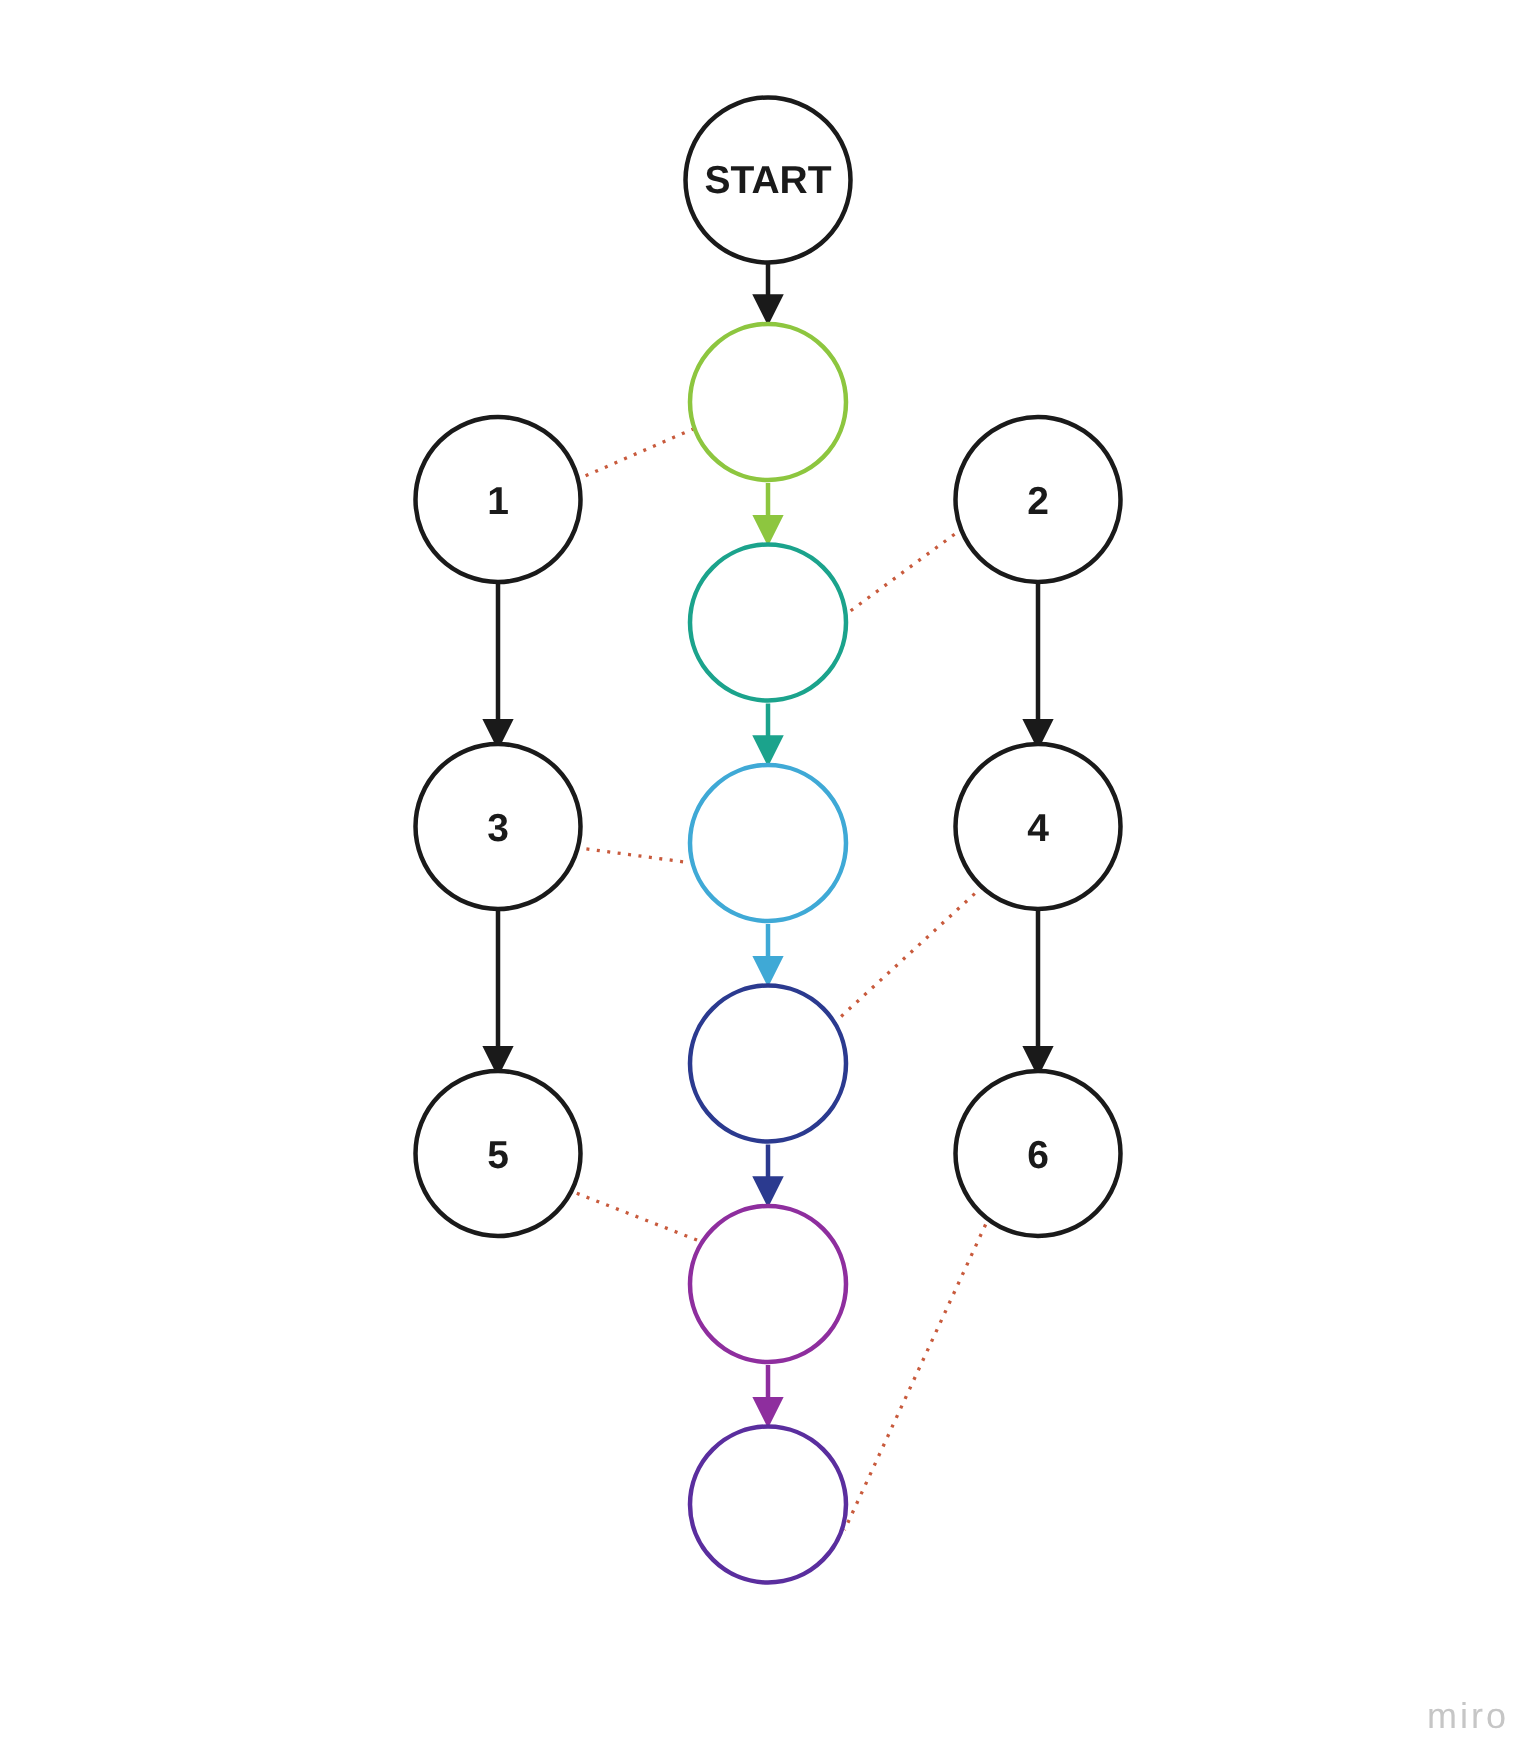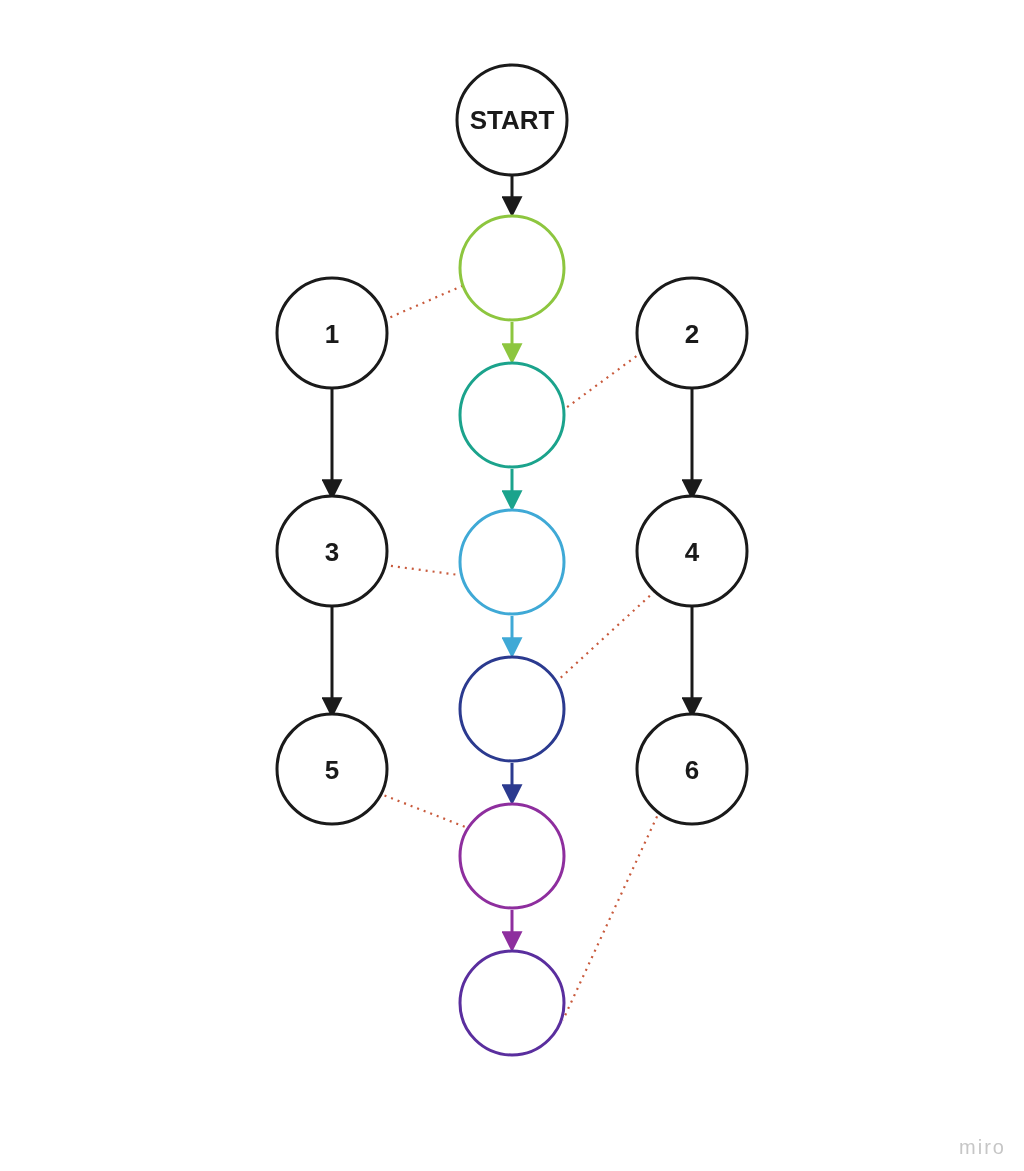--- a/index.html
+++ b/index.html
@@ -15,21 +15,21 @@
       top: 0;
       left: 0;
       width: 1024px;
       height: 1171px;
     }
     .watermark {
       position: absolute;
       bottom: 12px;
       right: 18px;
       color: #c6c6c6;
-      font-size: 20px;
+      font-size: 24px;
       letter-spacing: 2px;
       font-weight: 400;
     }
   </style>
 </head>
 <body>
 
 <svg class="diagram" viewBox="0 0 1024 1171">
   <defs>
     <marker id="arrow-black" viewBox="0 0 10 10" refX="8" refY="5" markerWidth="7" markerHeight="7" orient="auto-start-reverse">

